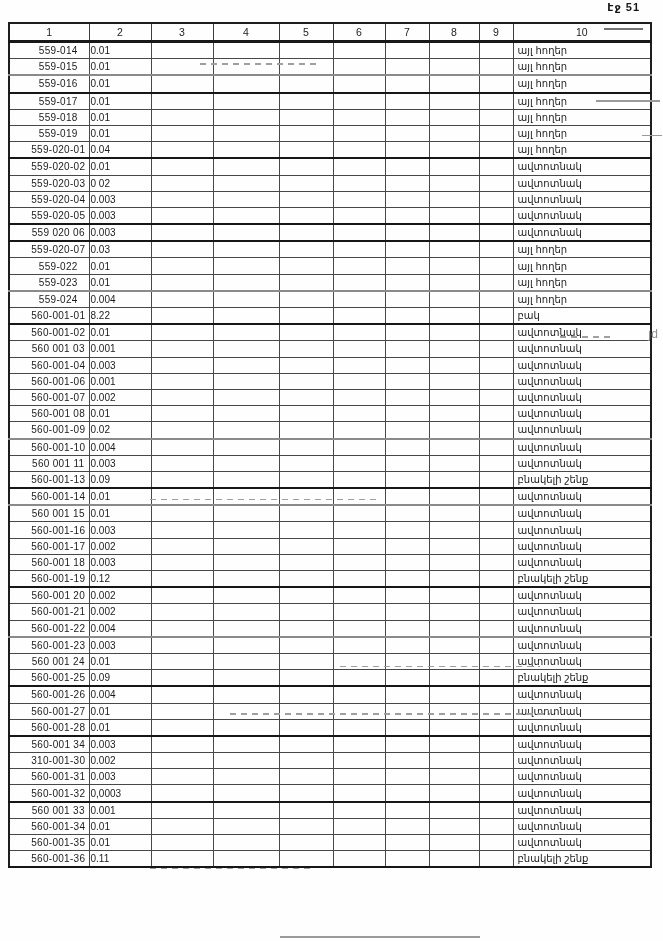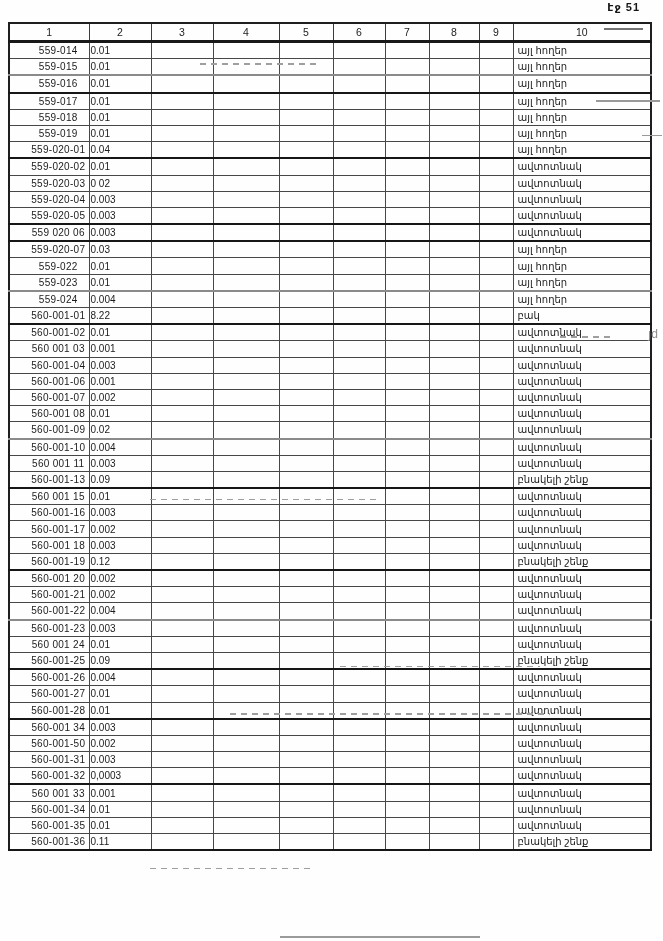--- a/index.html
+++ b/index.html
@@ -424,20 +424,32 @@
           <td class="c2">0.09</td>
           <td class="c3"></td>
           <td class="c4"></td>
           <td class="c5"></td>
           <td class="c6"></td>
           <td class="c7"></td>
           <td class="c8"></td>
           <td class="c9"></td>
           <td class="c10">բնակելի շենք</td>
         </tr>
+        <tr class="gray">
+          <td class="c1">560-001-14</td>
+          <td class="c2">0.01</td>
+          <td class="c3"></td>
+          <td class="c4"></td>
+          <td class="c5"></td>
+          <td class="c6"></td>
+          <td class="c7"></td>
+          <td class="c8"></td>
+          <td class="c9"></td>
+          <td class="c10">ավտոտնակ</td>
+        </tr>
         <tr>
           <td class="c1">560 001 15</td>
           <td class="c2">0.01</td>
           <td class="c3"></td>
           <td class="c4"></td>
           <td class="c5"></td>
           <td class="c6"></td>
           <td class="c7"></td>
           <td class="c8"></td>
           <td class="c9"></td>
@@ -605,21 +617,21 @@
           <td class="c3"></td>
           <td class="c4"></td>
           <td class="c5"></td>
           <td class="c6"></td>
           <td class="c7"></td>
           <td class="c8"></td>
           <td class="c9"></td>
           <td class="c10">ավտոտնակ</td>
         </tr>
         <tr>
-          <td class="c1">560-001-50</td>
+          <td class="c1">310-001-30</td>
           <td class="c2">0.002</td>
           <td class="c3"></td>
           <td class="c4"></td>
           <td class="c5"></td>
           <td class="c6"></td>
           <td class="c7"></td>
           <td class="c8"></td>
           <td class="c9"></td>
           <td class="c10">ավտոտնակ</td>
         </tr>

